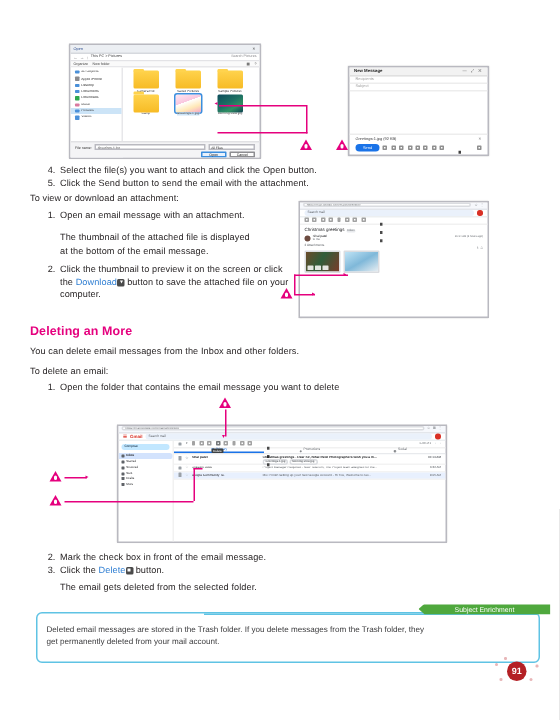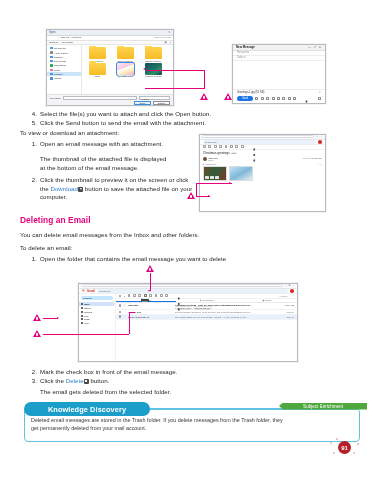--- a/index.html
+++ b/index.html
@@ -402,21 +402,21 @@
     </div>
   </div>
 
   <div class="mark" style="left:187px;top:192px;"></div>
   <div class="conn h" style="left:196px;top:183px;width:36px;"></div>
   <div class="conn v" style="left:196px;top:183px;height:13px;"></div>
   <div class="conn h" style="left:196px;top:196px;width:14px;"></div>
   <div class="arw r" style="left:229px;top:181.5px;"></div>
   <div class="arw r" style="left:208px;top:194.5px;"></div>
 
-  <div class="h2" style="left:20px;top:215px;">Deleting an Email</div>
+  <div class="h2" style="left:20px;top:215px;">Deleting an More</div>
 
   <div class="lead txt" style="left:20px;top:231px;">You can delete email messages from the Inbox and other folders.</div>
   <div class="lead txt" style="left:20px;top:244px;">To delete an email:</div>
 
   <div class="numlist txt" style="left:28px;top:255px;width:300px;">
     <div class="li">
       <span class="n">1.</span>
       <span class="b">Open the folder that contains the email message you want to delete</span>
     </div>
   </div>
@@ -548,21 +548,20 @@
         <span class="blue">Delete</span><span class="gbtn trash"></span>
         <span>button.</span></span>
     </div>
   </div>
 
   <div class="txt" style="position:absolute;left:40px;top:388px;">The email gets deleted from the selected folder.</div>
 
   <div class="kd-wrap" style="left:0;top:0;width:373px;height:480px;">
     <div class="kd-box" style="left:24px;top:408px;width:334px;height:32px;"></div>
     <div class="kd-rule" style="left:136px;top:409px;width:222px;"></div>
-    <div class="kd-pill" style="left:24px;top:402px;width:112px;height:14px;">Knowledge Discovery</div>
     <div class="kd-tag" style="left:279px;top:402.5px;width:80px;">Subject Enrichment</div>
     <div class="kd-txt" style="left:31px;top:417px;width:322px;">
       <div>Deleted email messages are stored in the Trash folder. If you delete messages from the Trash folder, they</div>
       <div>get permanently deleted from your mail account.</div>
     </div>
   </div>
 
   <div class="pgwrap" style="left:0;top:0;width:373px;height:480px;">
     <div class="pgdot" style="left:330px;top:442px;width:2.2px;height:2.2px;"></div>
     <div class="pgdot" style="left:336px;top:438px;width:1.6px;height:1.6px;"></div>

